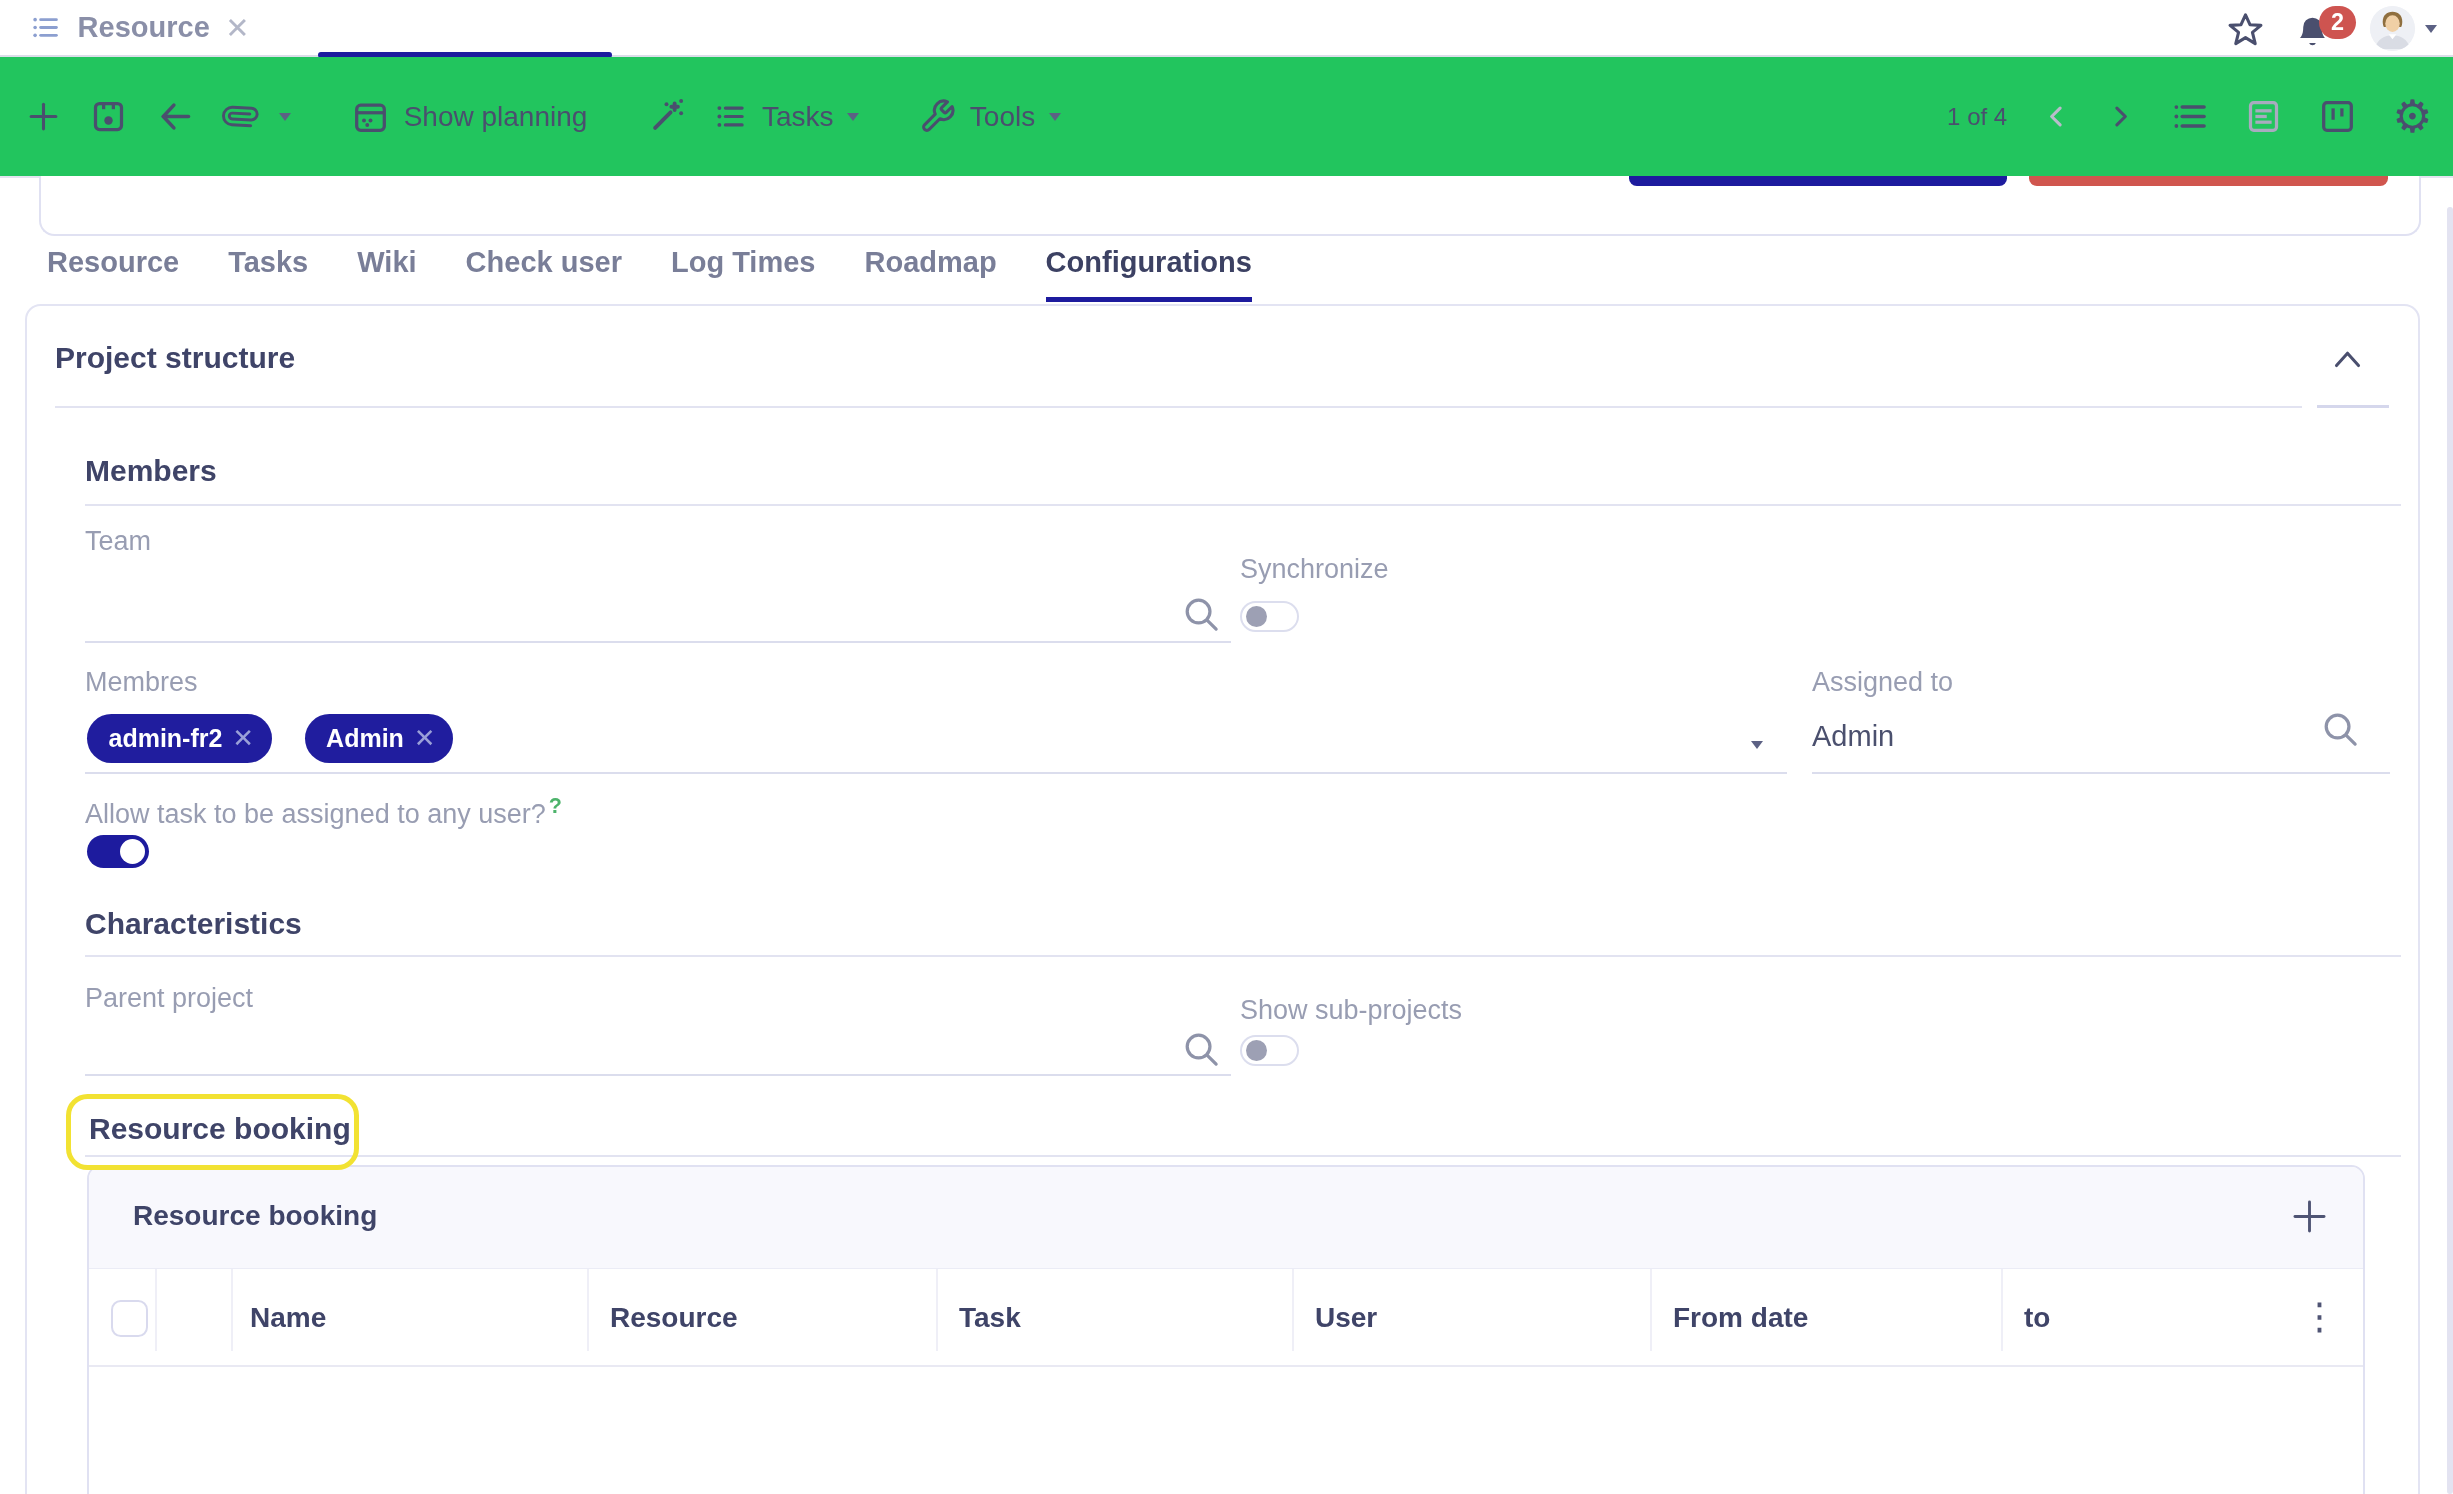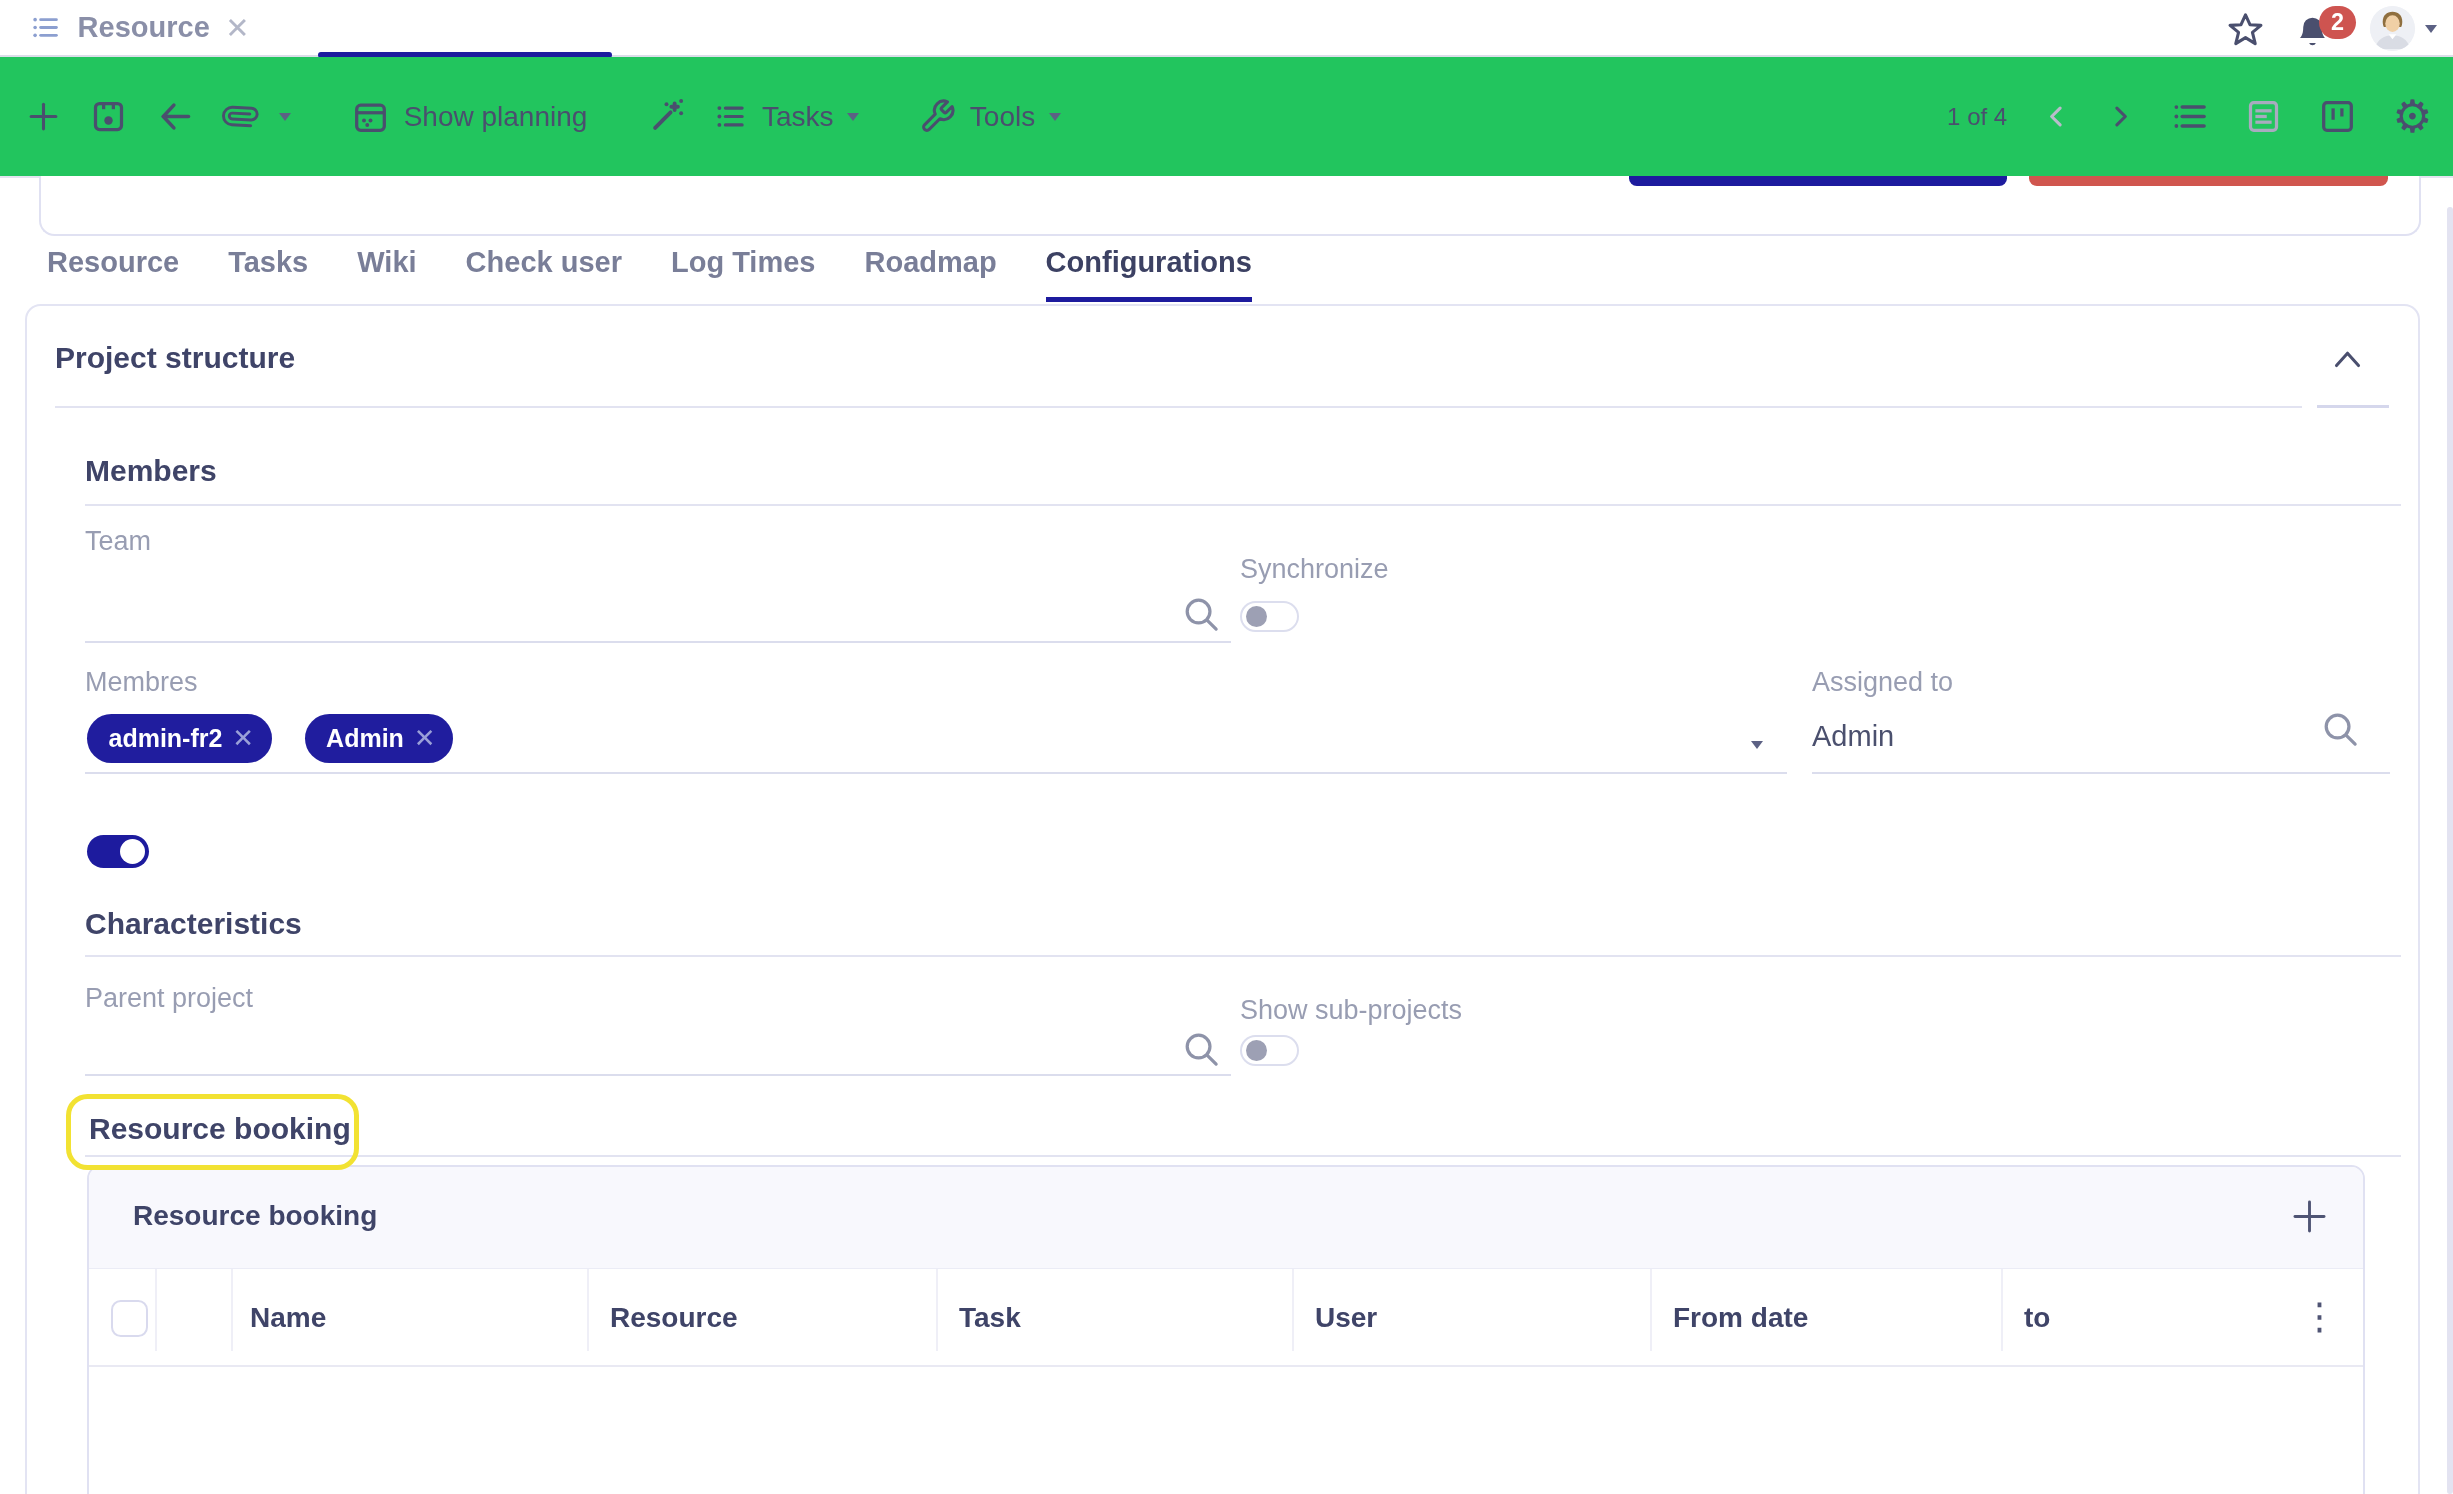--- a/index.html
+++ b/index.html
@@ -320,20 +320,23 @@
   <div class="lbl abs" style="left:1785px; top:361px;">Assigned to</div>
   <div class="abs" style="left:1785px; top:414px; font-size:29px; color:#4b506e;">Admin</div>
   <span class="search-ic" style="left:2294px; top:404px;">
     <svg width="39" height="39" viewBox="0 0 24 24" fill="none" stroke="#8e93a9" stroke-width="2" stroke-linecap="round">
         <circle cx="10.2" cy="10.2" r="7"></circle>
         <line x1="15.4" y1="15.4" x2="21" y2="21"></line>
       </svg>
   </span>
   <div class="underline" style="left:1785px; top:466px; width:578px;"></div>
 
+  <div class="lbl abs" style="left:58px; top:488px;">
+    <span>Allow task to be assigned to any user?</span><span class="help-sup">?</span>
+  </div>
   <div class="toggle-on" style="left:60px; top:529px;">
       <div class="knob"></div>
     </div>
 
   <div class="h1 abs" style="left:58px; top:601px;">Characteristics</div>
   <div class="divider" style="left:58px; top:649px; width:2316px;"></div>
 
   <div class="lbl abs" style="left:58px; top:677px;">Parent project</div>
   <span class="search-ic" style="left:1155px; top:724px;">
     <svg width="39" height="39" viewBox="0 0 24 24" fill="none" stroke="#8e93a9" stroke-width="2" stroke-linecap="round">

